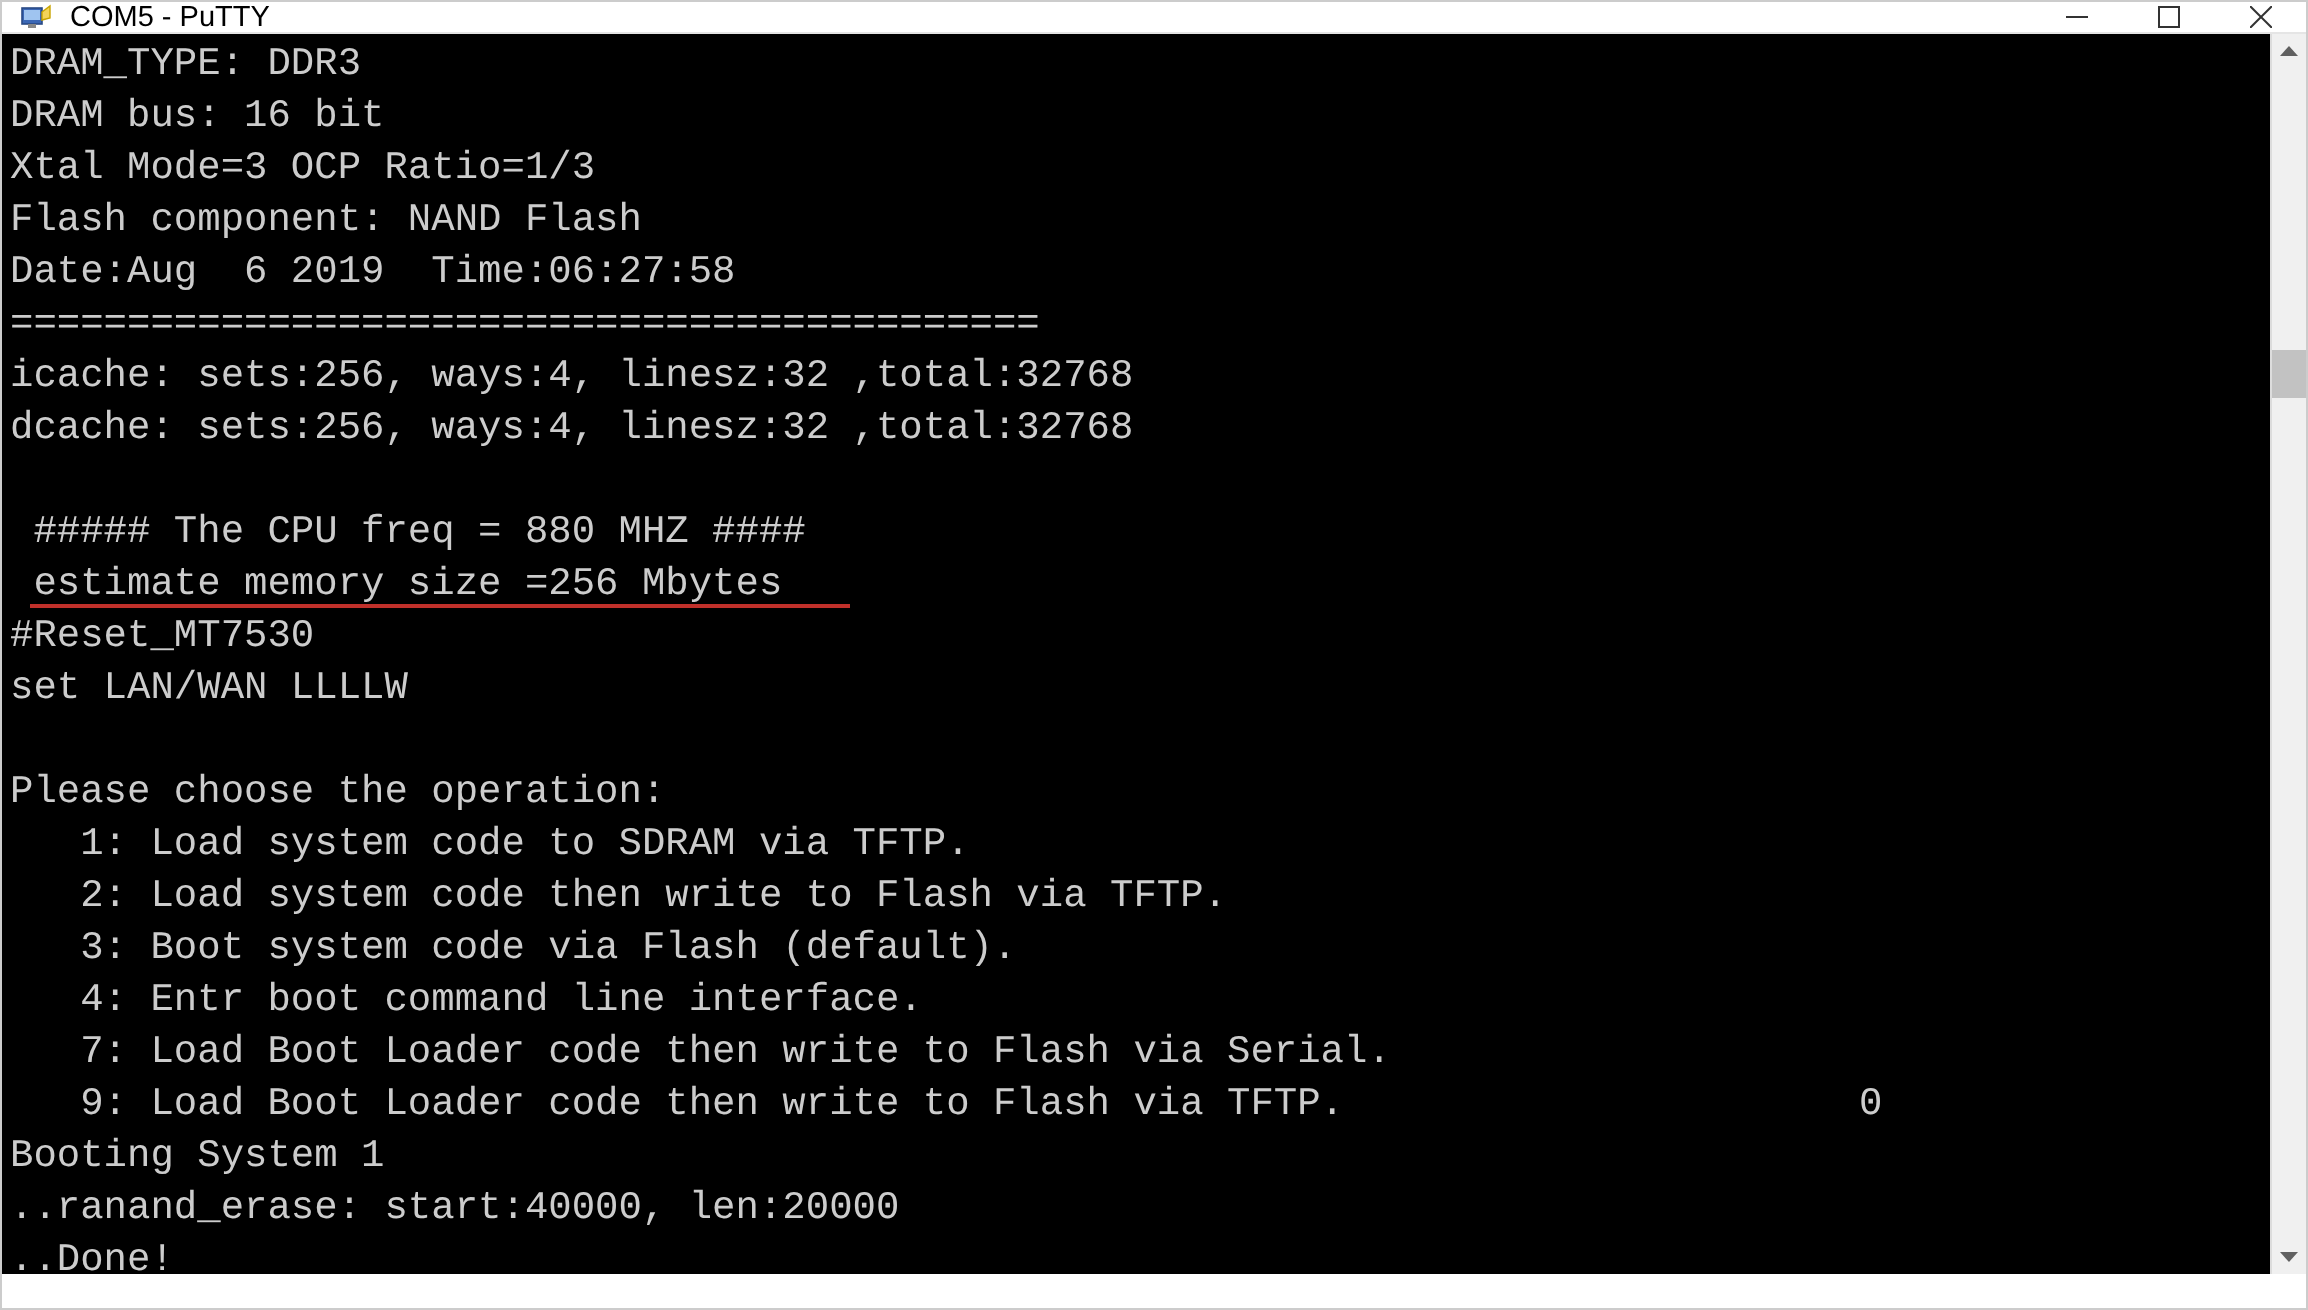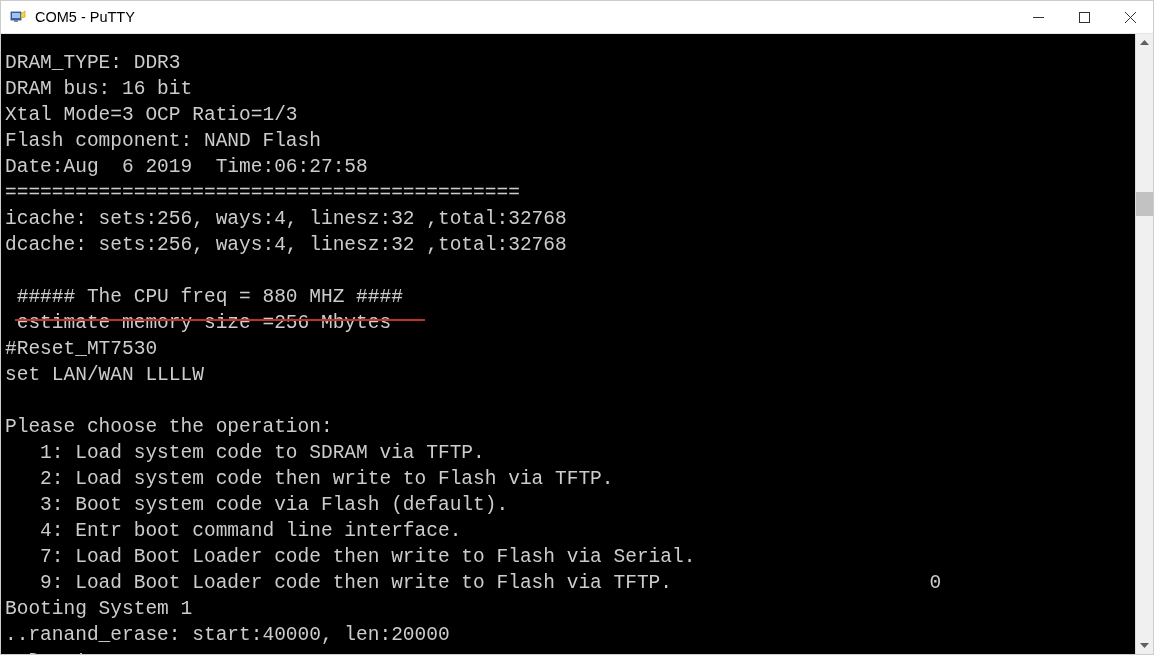--- a/index.html
+++ b/index.html
@@ -5,21 +5,21 @@
     * { margin: 0; padding: 0; box-sizing: border-box; }
     body {
       font-family: "Segoe UI", Arial, sans-serif;
       background: #fff;
       width: 1154px;
       height: 655px;
       overflow: hidden;
       border: 1px solid #ccc;
     }
     .titlebar {
-      height: 33px;
+      height: 16px;
       background: #fff;
       display: flex;
       align-items: center;
       padding-left: 8px;
       border-bottom: 1px solid #e5e5e5;
     }
     .titlebar-icon {
       width: 18px;
       height: 18px;
       margin-right: 8px;
@@ -49,21 +49,21 @@
       position: relative;
       height: calc(100% - 33px);
       display: flex;
     }
     .terminal {
       background: #000;
       color: #ccc;
       font-family: "Consolas", "Courier New", monospace;
       font-size: 19.5px;
       line-height: 26px;
-      padding: 16px 4px;
+      padding: 2px 4px;
       white-space: pre;
       flex: 1;
       overflow: hidden;
       position: relative;
     }
     .underline-annot {
       position: absolute;
       height: 2px;
       background: #c0302a;
       left: 14px;

